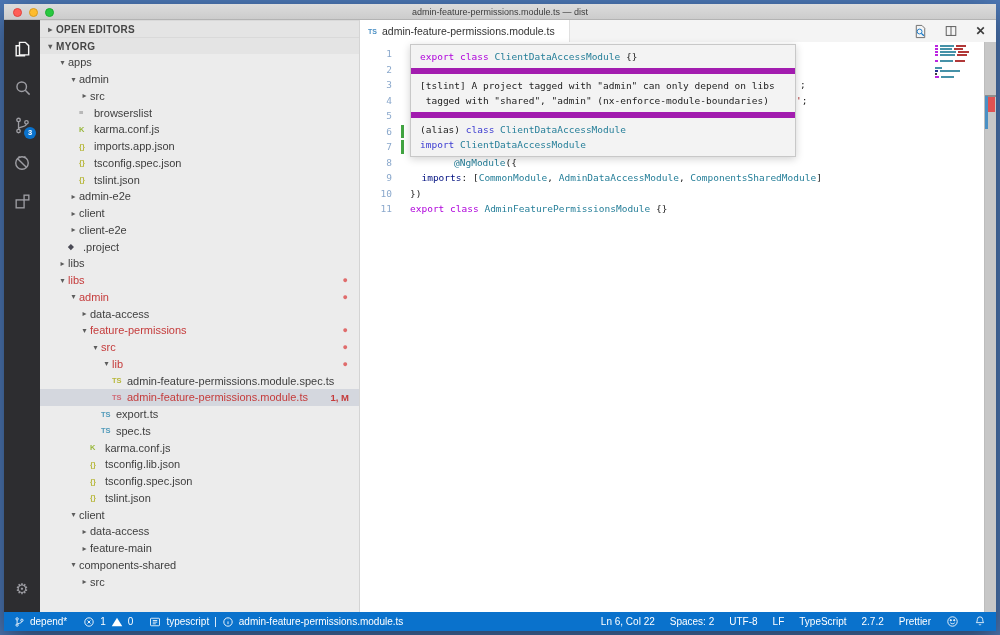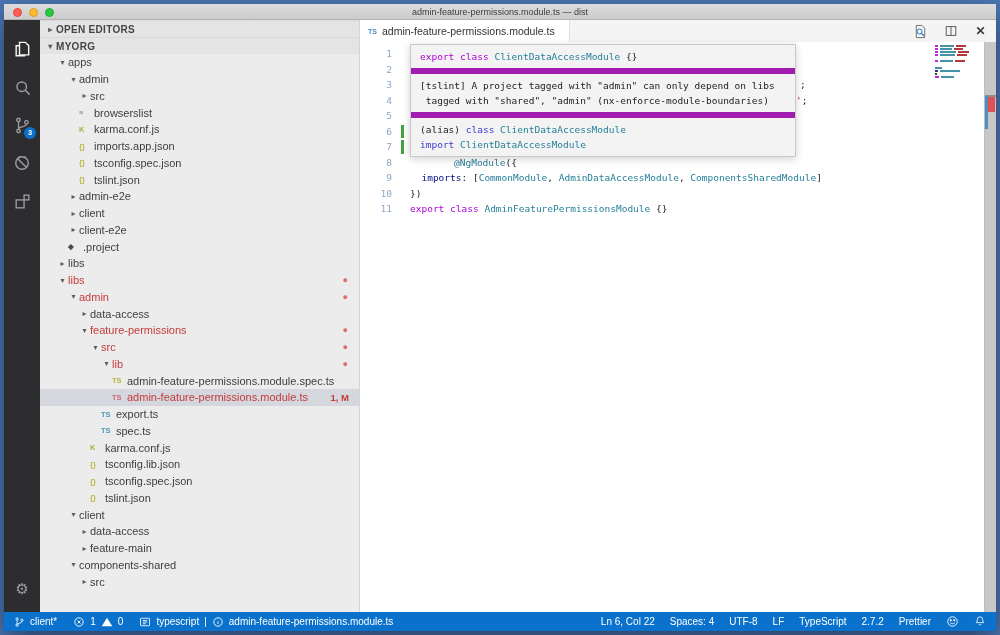--- a/index.html
+++ b/index.html
@@ -430,21 +430,21 @@
         <span class="sgroup">
           <span>
             <svg width="11" height="12" viewBox="0 0 16 16" fill="none" stroke="#fff" stroke-width="1.2">
               <circle cx="4.5" cy="3.5" r="1.7"></circle>
               <circle cx="4.5" cy="12.5" r="1.7"></circle>
               <circle cx="11.5" cy="5.5" r="1.7"></circle>
               <path d="M4.5 5.3v5.4"></path>
               <path d="M11.5 7.3c0 3.2-7 2.2-7 4.4"></path>
             </svg>
           </span>
-          <span>client*</span>
+          <span>depend*</span>
         </span>
         <span class="sgroup">
           <span>
             <svg width="12" height="12" viewBox="0 0 16 16" fill="none" stroke="#fff" stroke-width="1.2">
               <circle cx="8" cy="8" r="5.6"></circle>
               <path d="M6 6l4 4M10 6l-4 4"></path>
             </svg>
           </span>
           <span>1</span>
           <span>
@@ -470,21 +470,21 @@
             </svg>
           </span>
           <span>admin-feature-permissions.module.ts</span>
         </span>
       </span>
     <span class="sright" id="sb-right">
         <span class="sgroup">
           <span>Ln 6, Col 22</span>
         </span>
         <span class="sgroup">
-          <span>Spaces: 4</span>
+          <span>Spaces: 2</span>
         </span>
         <span class="sgroup">
           <span>UTF-8</span>
         </span>
         <span class="sgroup">
           <span>LF</span>
         </span>
         <span class="sgroup">
           <span>TypeScript</span>
         </span>

